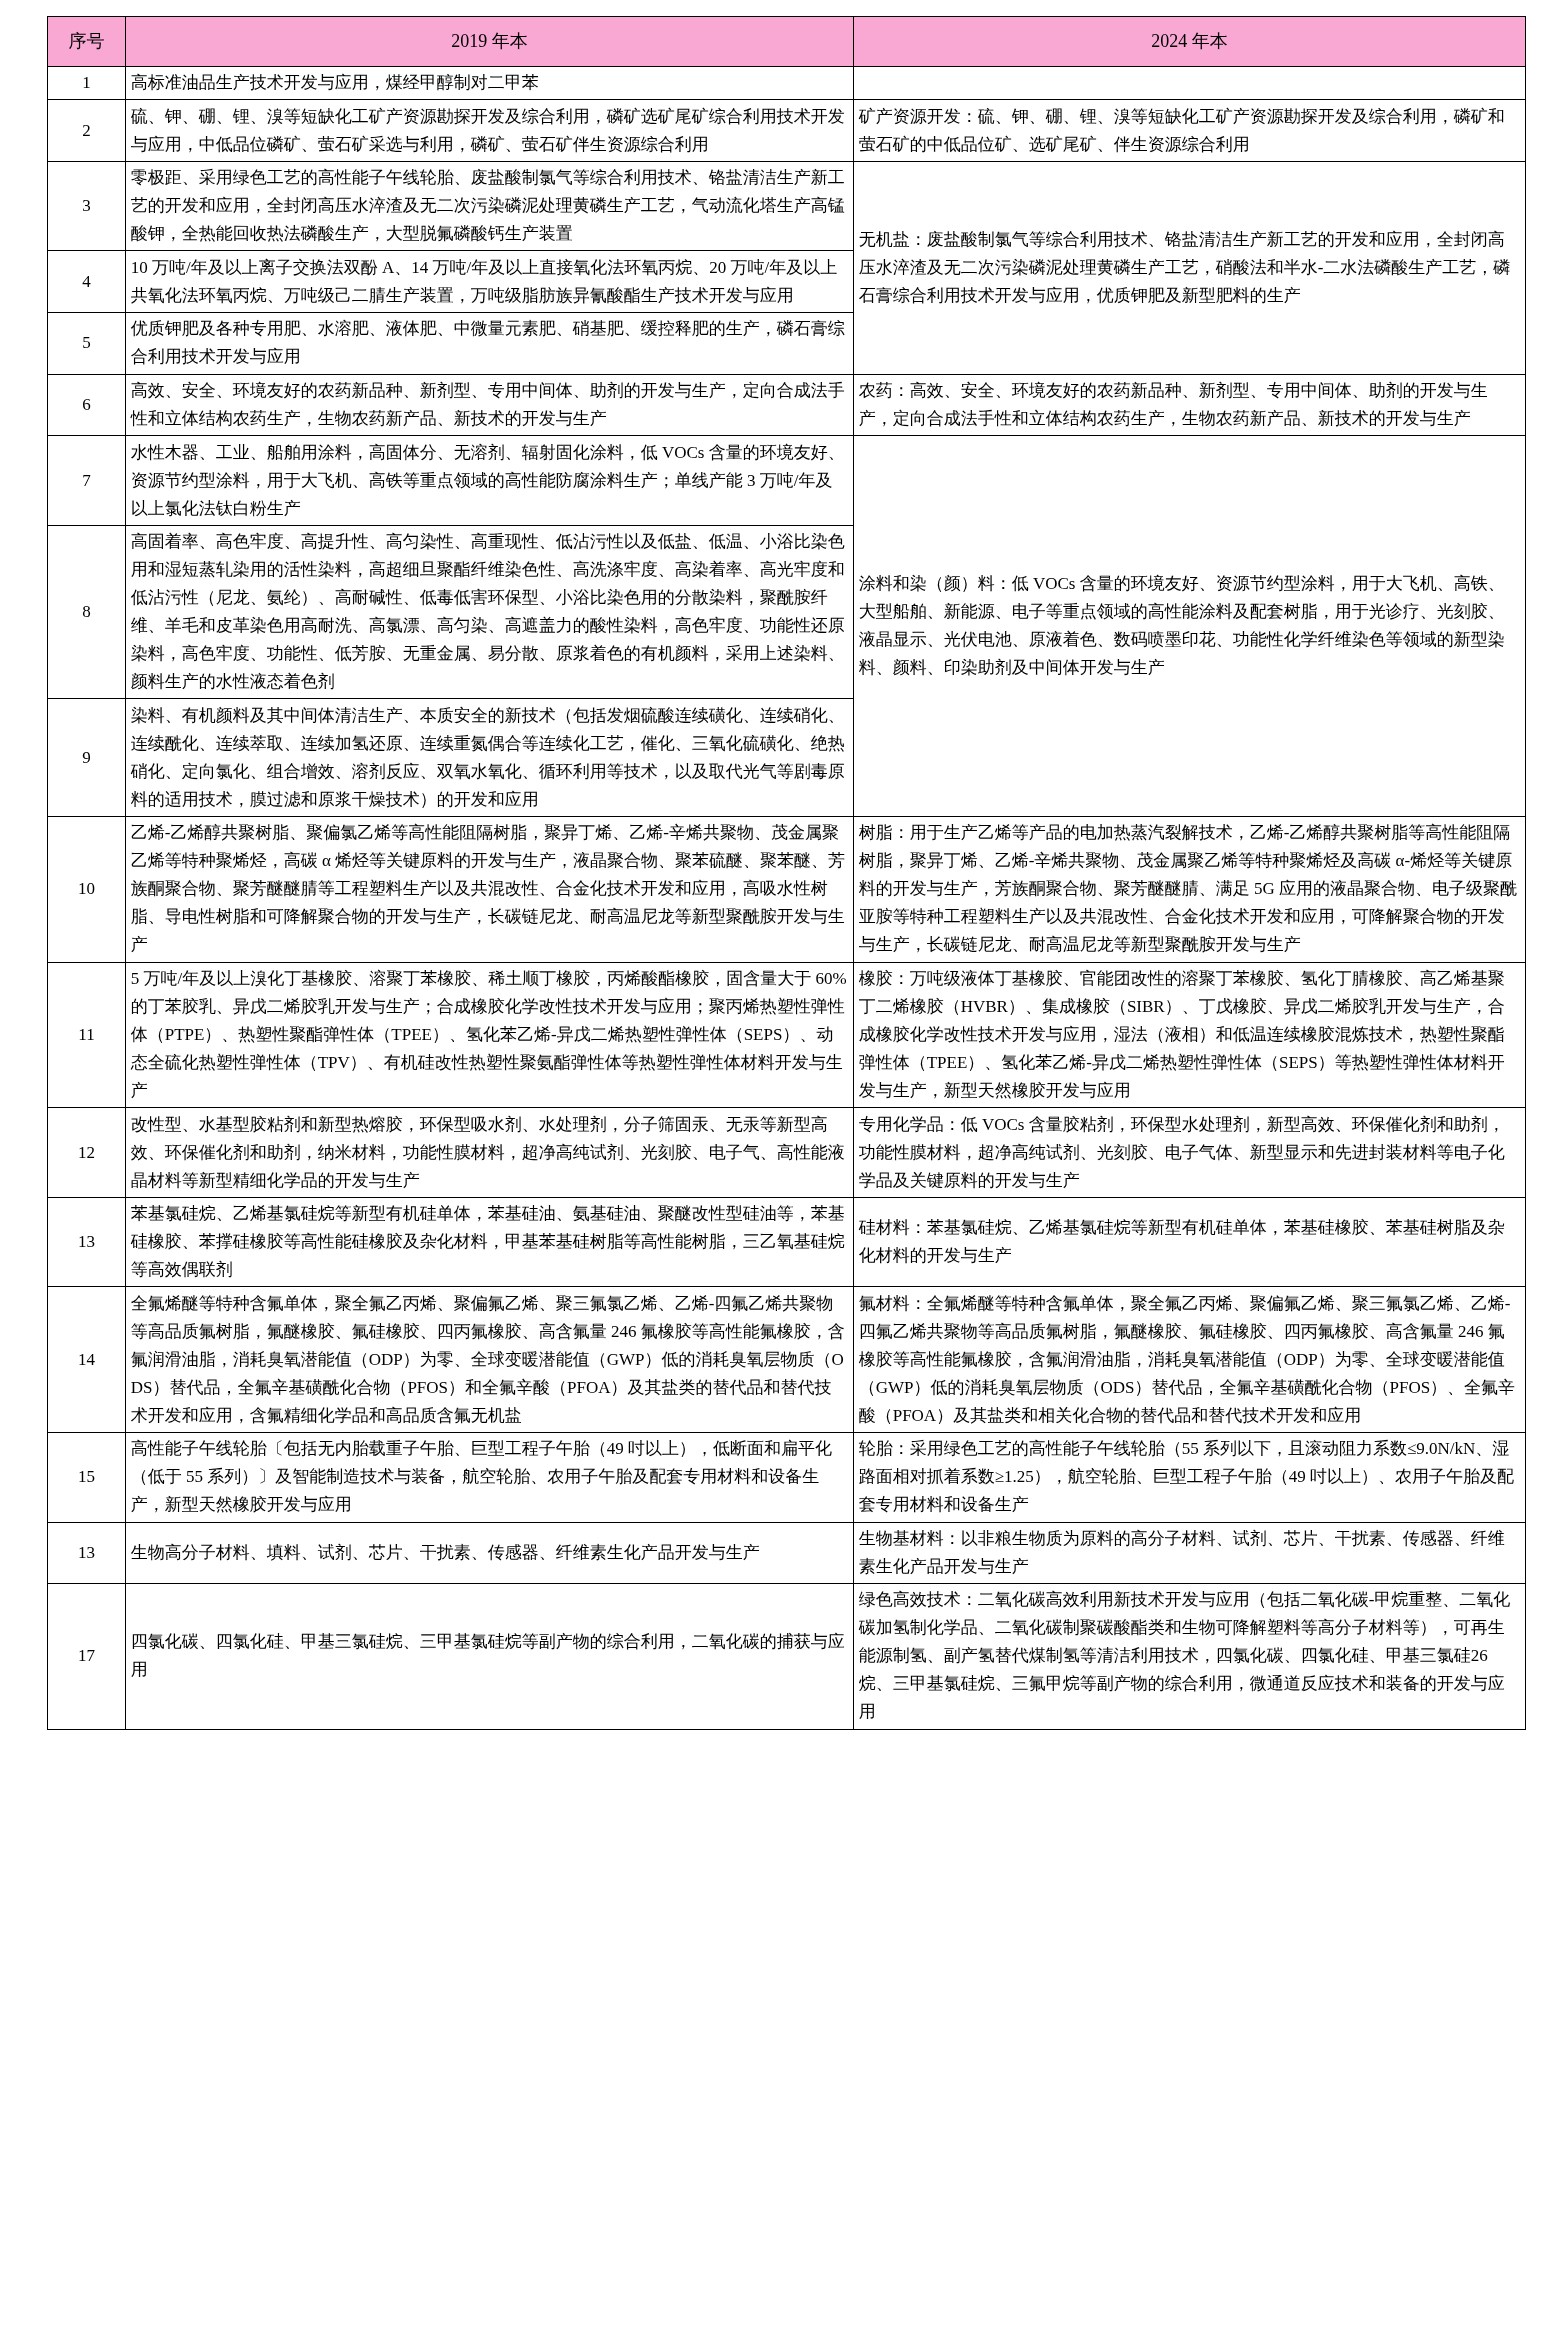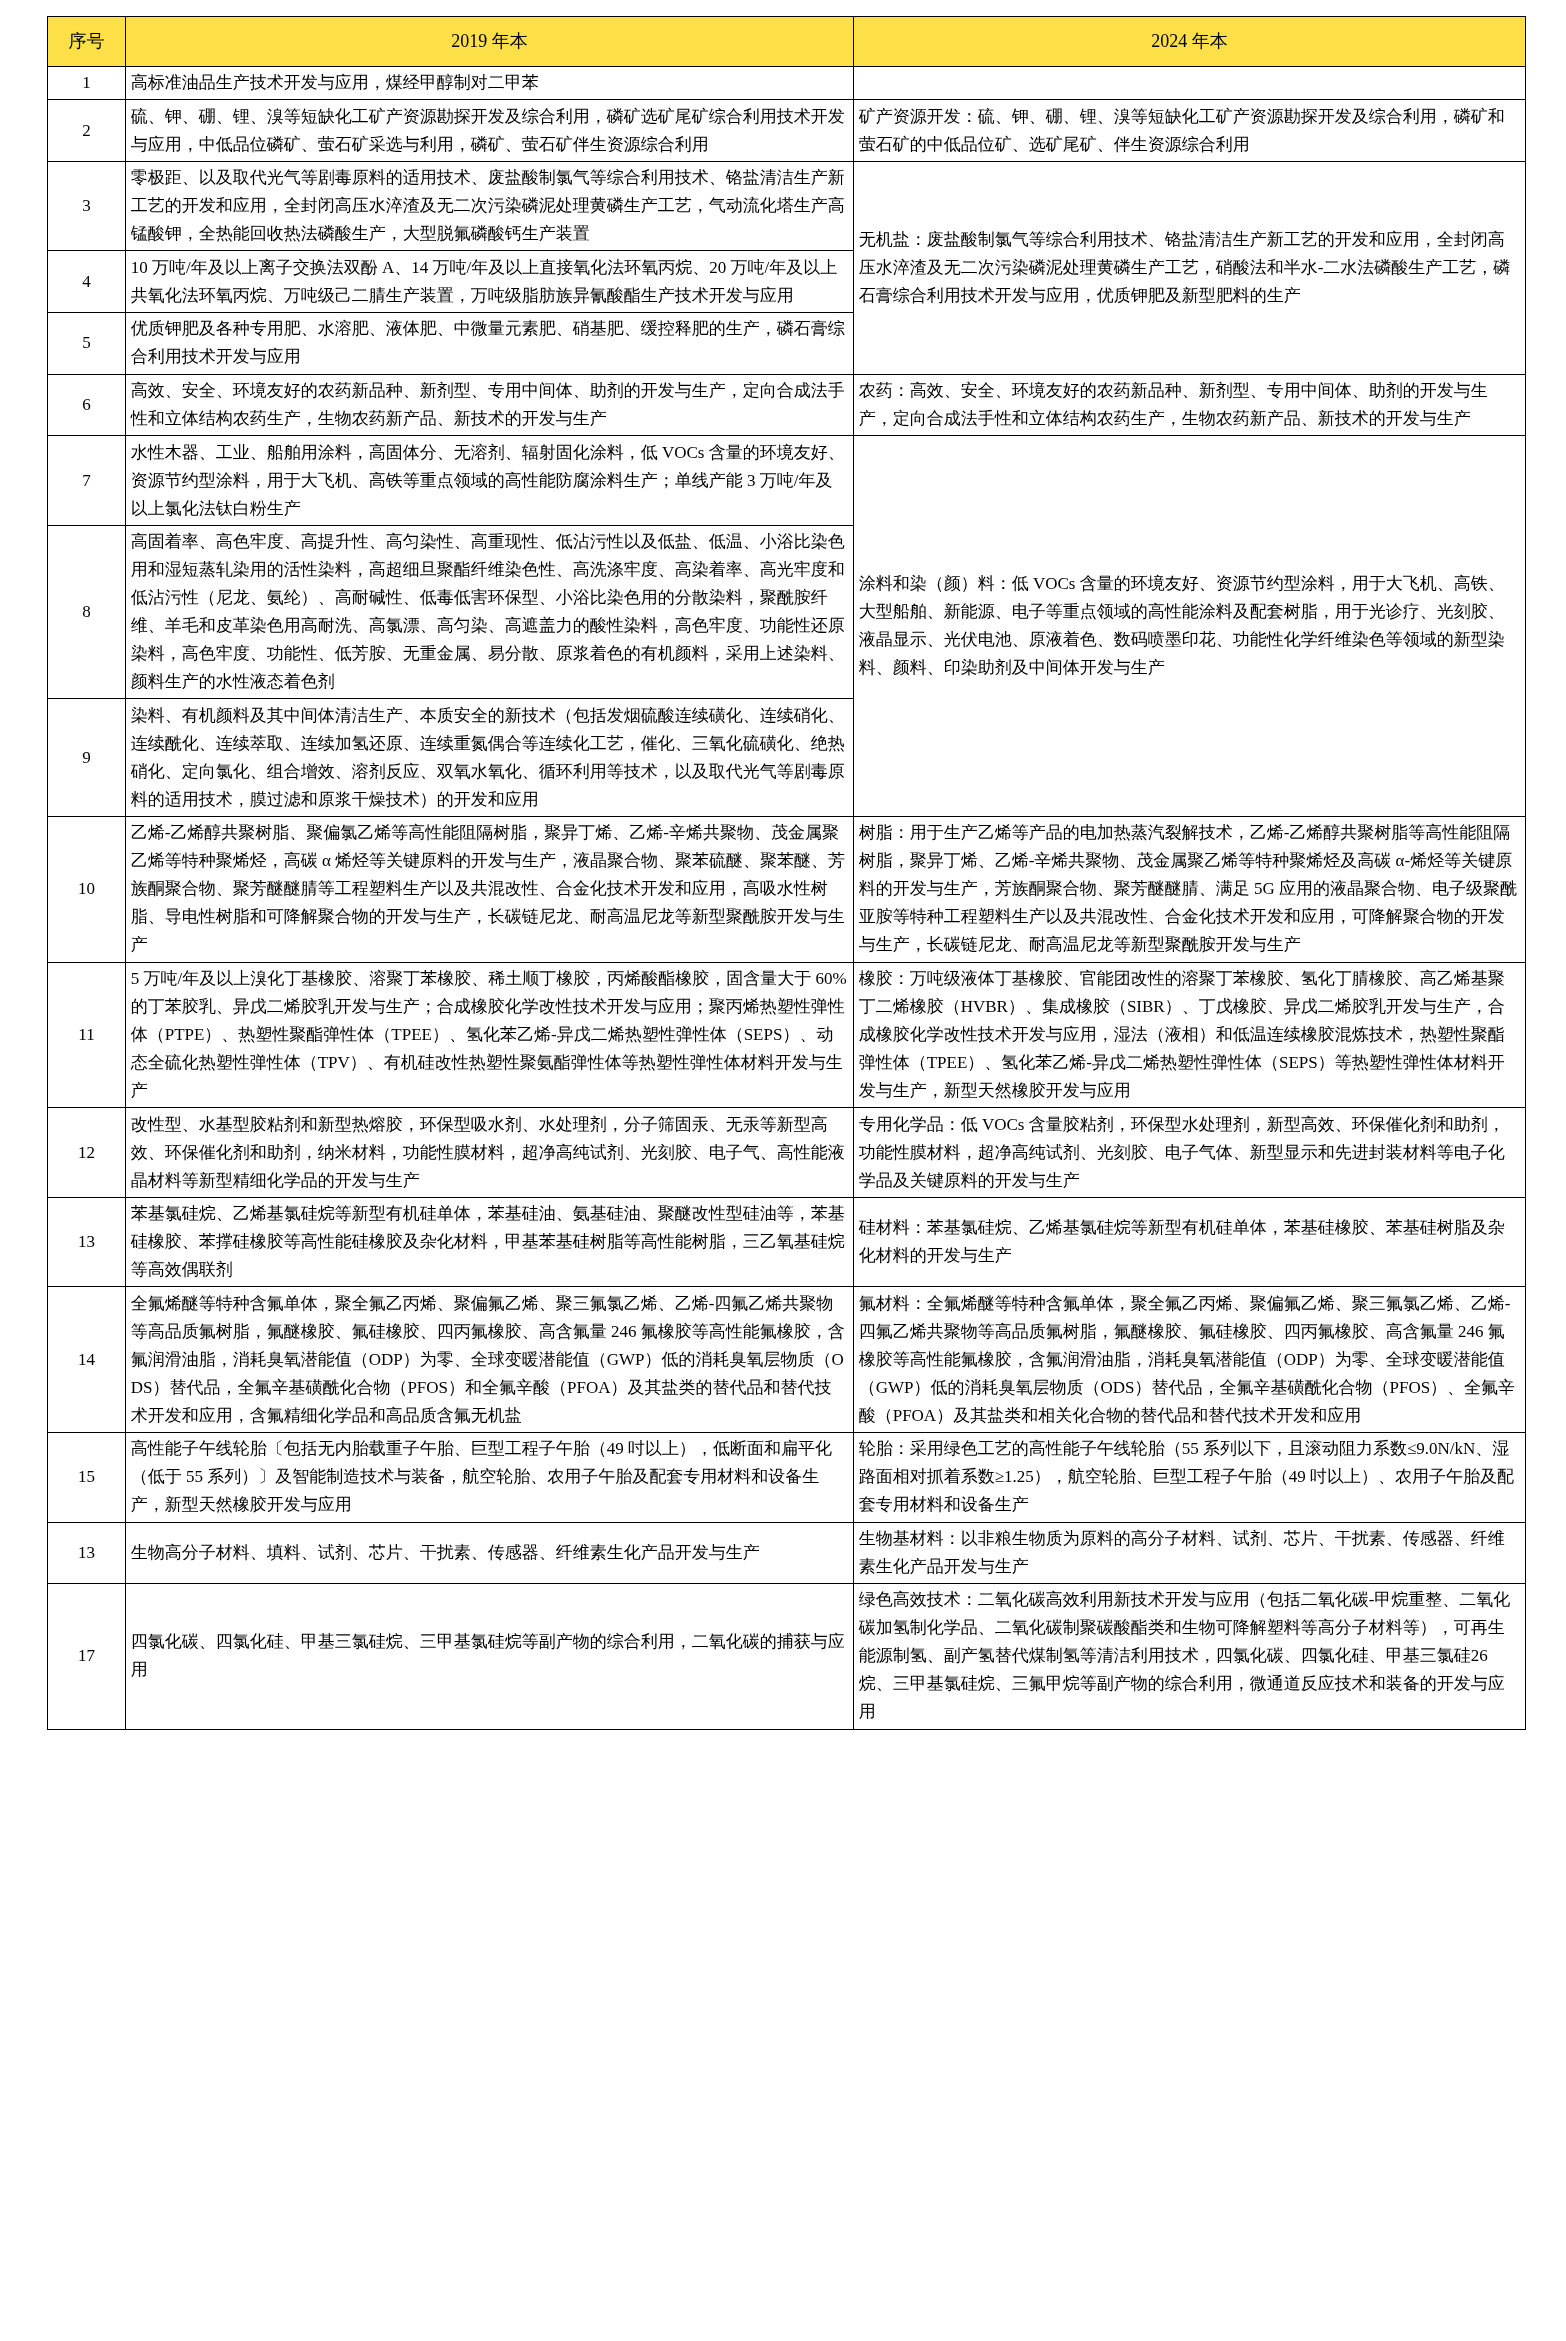--- a/index.html
+++ b/index.html
@@ -24,21 +24,21 @@
   table.cmp th, table.cmp td {
     border: 1.6px solid #000000;
     vertical-align: middle;
     font-size: 17px;
     line-height: 28px;
     padding: 2.3px 4.7px;
     box-sizing: border-box;
     word-break: break-all;
   }
   table.cmp th {
-    background: #fde047;
+    background: #f9a8d4;
     font-weight: normal;
     text-align: center;
     height: 50px;
     font-size: 18px;
   }
   col.c-num  { width: 78px; }
   col.c-2019 { width: 728px; }
   col.c-2024 { width: 672px; }
   td.num {
     text-align: center;
@@ -72,21 +72,21 @@
           <td class="cell"><span class="seg-normal">高标准油品生产技术开发与应用，煤经甲醇制对二甲苯</span></td>
           <td class="cell"></td>
         </tr>
         <tr>
           <td class="num">2</td>
           <td class="cell"><span class="seg-normal">硫、钾、硼、锂、溴等短缺化工矿产资源勘探开发及综合利用，磷矿选矿尾矿综合利用技术开发与应用，中低品位磷矿、萤石矿采选与利用，磷矿、萤石矿伴生资源综合利用</span></td>
           <td class="cell"><span class="seg-bold">矿产资源开发：</span><span class="seg-normal">硫、钾、硼、锂、溴等短缺化工矿产资源勘探开发及综合利用，磷矿和萤石矿的中低品位矿、选矿尾矿、伴生资源综合利用</span></td>
         </tr>
         <tr>
           <td class="num">3</td>
-          <td class="cell"><span class="seg-bold">零极距、以及取代光气等剧毒原料的适用技术</span><span class="seg-normal">、废盐酸制氯气等综合利用技术、铬盐清洁生产新工艺的开发和应用，全封闭高压水淬渣及无二次污染磷泥处理黄磷生产工艺，气动流化塔生产高锰酸钾，全热能回收热法磷酸生产，大型脱氟磷酸钙生产装置</span></td>
+          <td class="cell"><span class="seg-bold">零极距、采用绿色工艺的高性能子午线轮胎</span><span class="seg-normal">、废盐酸制氯气等综合利用技术、铬盐清洁生产新工艺的开发和应用，全封闭高压水淬渣及无二次污染磷泥处理黄磷生产工艺，气动流化塔生产高锰酸钾，全热能回收热法磷酸生产，大型脱氟磷酸钙生产装置</span></td>
           <td class="cell" rowspan="3"><span class="seg-bold">无机盐：</span><span class="seg-normal">废盐酸制氯气等综合利用技术、铬盐清洁生产新工艺的开发和应用，全封闭高压水淬渣及无二次污染磷泥处理黄磷生产工艺，硝酸法和半水-二水法磷酸生产工艺，磷石膏综合利用技术开发与应用，优质钾肥及新型肥料的生产</span></td>
         </tr>
         <tr>
           <td class="num">4</td>
           <td class="cell"><span class="seg-bold">10 万吨/年及以上离子交换法双酚 A、14 万吨/年及以上直接氧化法环氧丙烷、20 万吨/年及以上共氧化法环氧丙烷</span><span class="seg-normal">、万吨级己二腈生产装置，万吨级脂肪族异氰酸酯生产技术开发与应用</span></td>
         </tr>
         <tr>
           <td class="num">5</td>
           <td class="cell"><span class="seg-normal">优质钾肥及各种专用肥、水溶肥、液体肥、中微量元素肥、硝基肥、缓控释肥的生产，磷石膏综合利用技术开发与应用</span></td>
         </tr>

